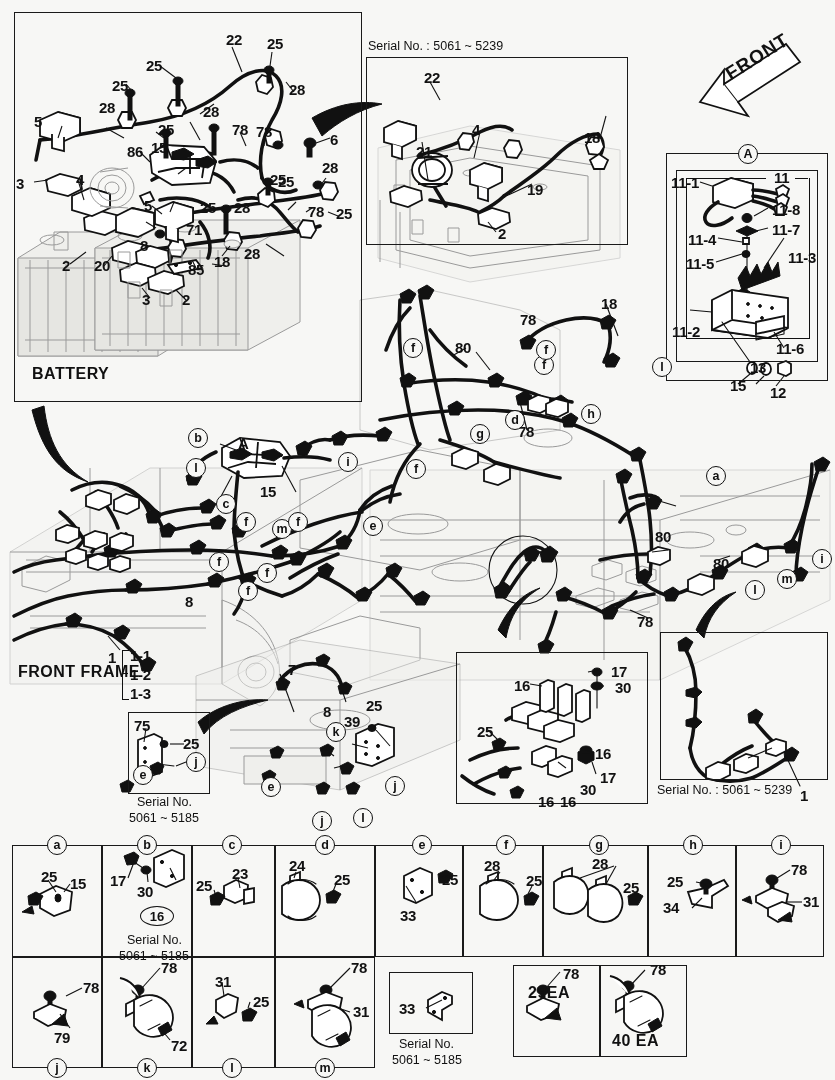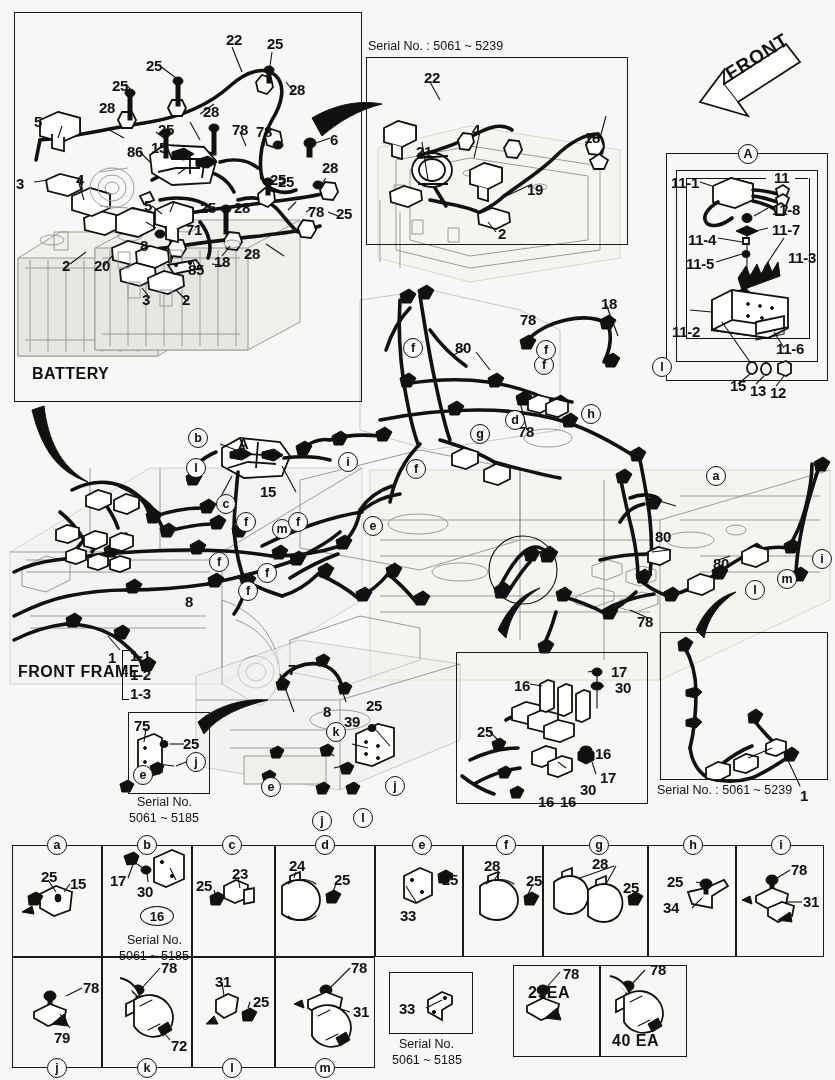--- a/index.html
+++ b/index.html
@@ -929,21 +929,21 @@
 <div class="lbl" style="left:774px;top:170px;">11</div>
 <div class="lbl" style="left:671px;top:175px;">11-1</div>
 <div class="lbl" style="left:772px;top:202px;">11-8</div>
 <div class="lbl" style="left:772px;top:222px;">11-7</div>
 <div class="lbl" style="left:688px;top:232px;">11-4</div>
 <div class="lbl" style="left:686px;top:256px;">11-5</div>
 <div class="lbl" style="left:788px;top:250px;">11-3</div>
 <div class="lbl" style="left:672px;top:303px;margin-top:21px;">11-2</div>
 <div class="lbl" style="left:776px;top:341px;">11-6</div>
 <div class="lbl" style="left:730px;top:378px;">15</div>
-<div class="lbl" style="left:750px;top:383px;">13</div>
+<div class="lbl" style="left:750px;top:360px;">13</div>
 <div class="lbl" style="left:770px;top:385px;">12</div>
 
 <div class="lbl big" style="left:18px;top:664px;">FRONT FRAME</div>
 <div class="lbl" style="left:108px;top:650px;">1</div>
 <div class="lbl" style="left:130px;top:648px;">1-1</div>
 <div class="lbl" style="left:130px;top:667px;text-align:right;">1-2</div>
 <div class="lbl" style="left:130px;top:686px;">1-3</div>
 <div class="abs" style="left:122px;top:650px;width:6px;height:48px;border:1.2px solid #111;border-right:none;"></div>
 <div class="abs" style="left:122px;top:673px;width:6px;height:1.2px;background:#111;"></div>
 

